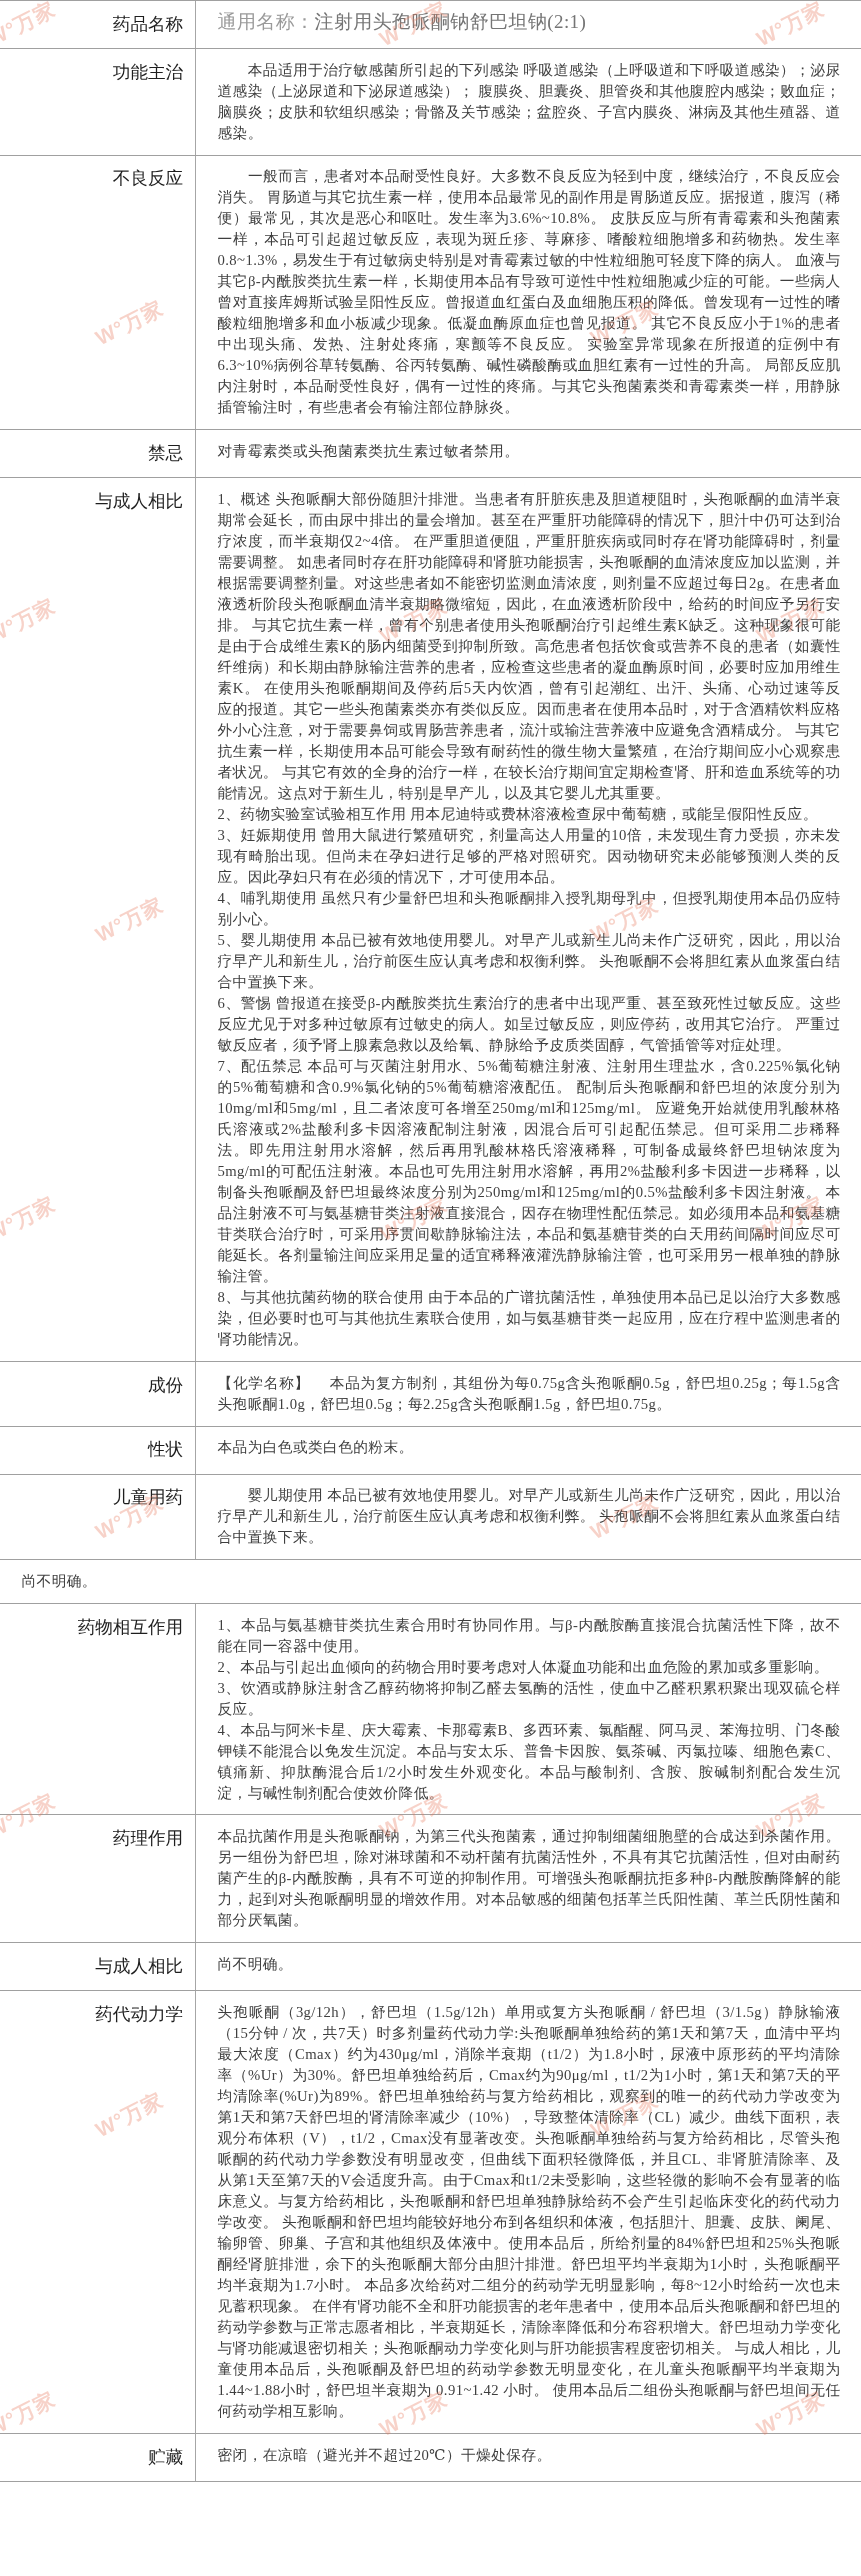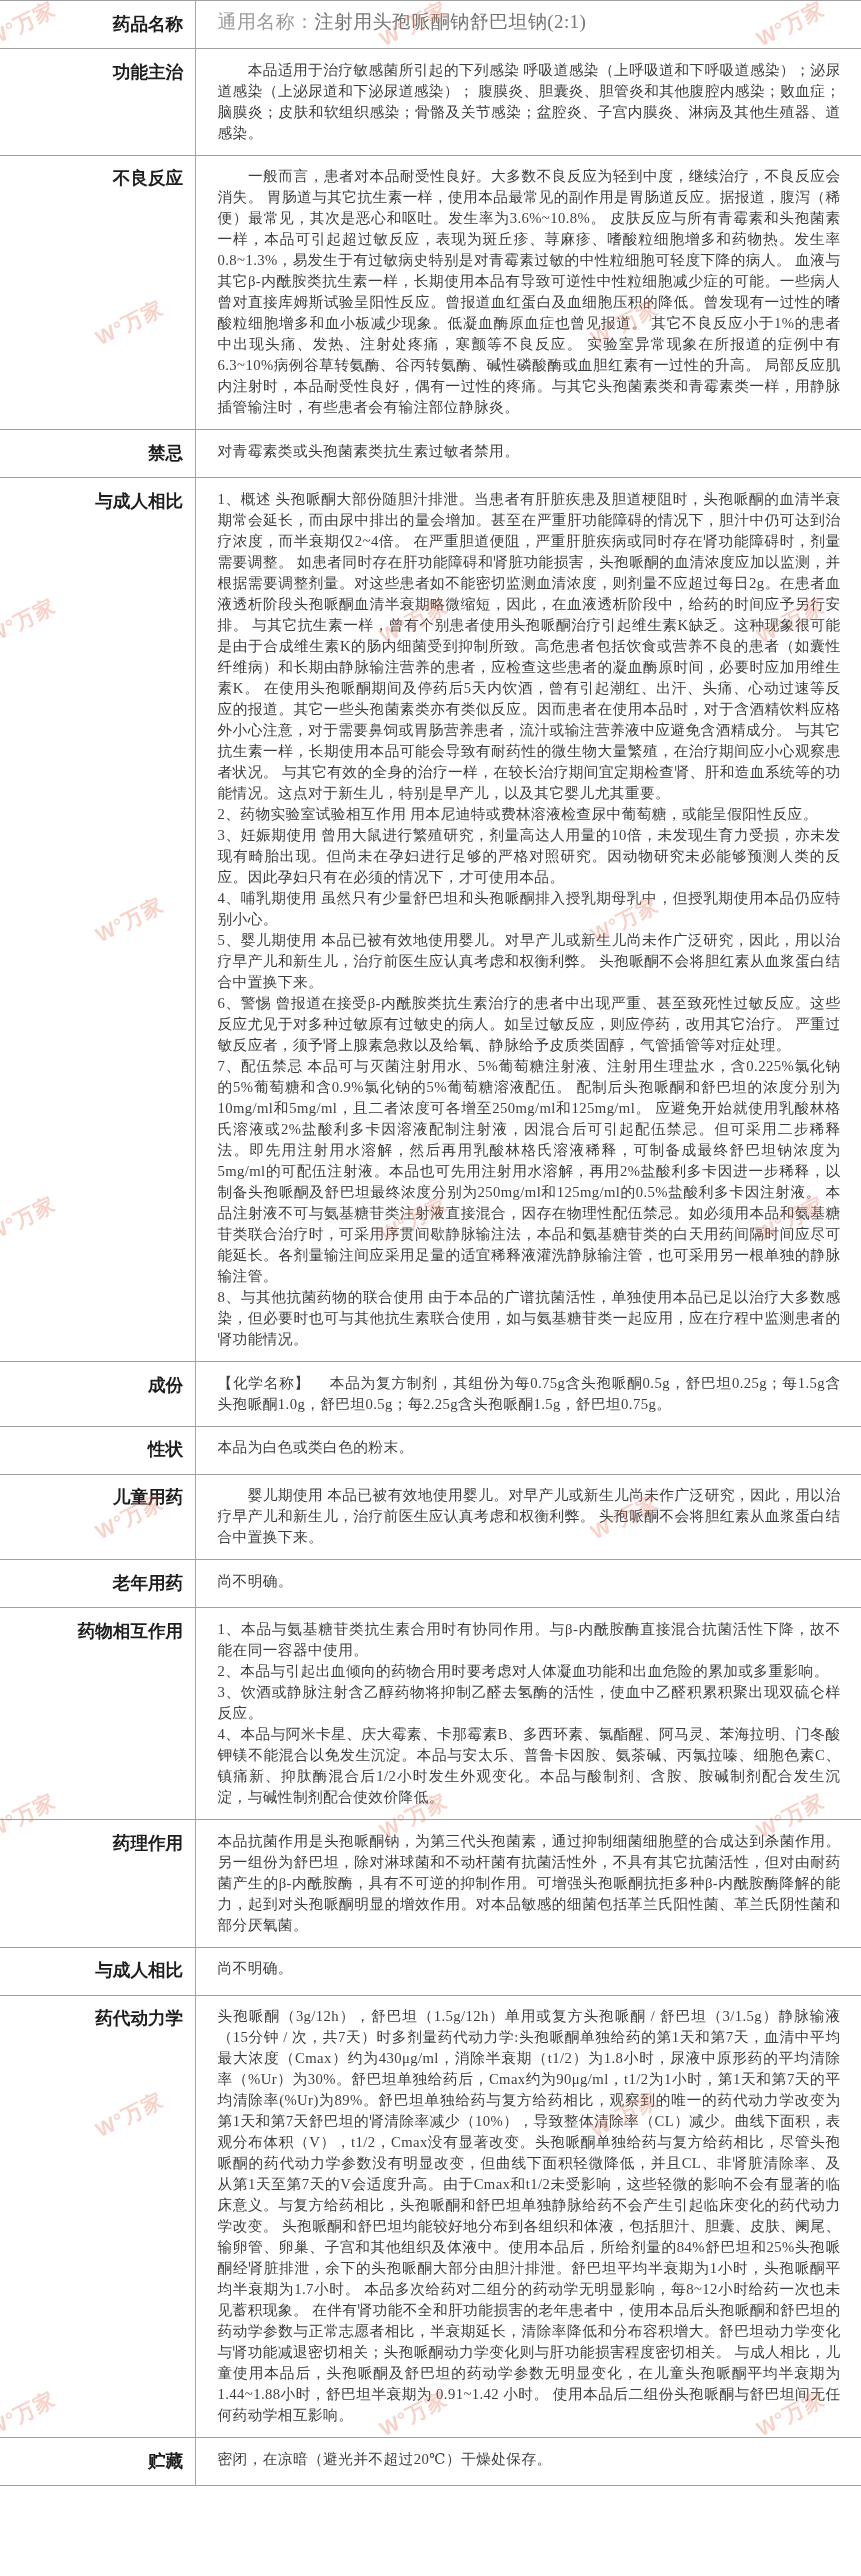--- a/index.html
+++ b/index.html
@@ -7,21 +7,21 @@
     width:862px;height:2576px;position:relative;overflow:hidden;
     font-family:"Liberation Serif","DejaVu Serif",serif;
   }
   #doc{position:relative;width:862px;border-top:1px solid #a0a0a0;}
   .row{display:flex;border-bottom:1px solid #a0a0a0;background:transparent;}
   .label-cell{
     flex:0 0 196px;width:196px;box-sizing:border-box;
     border-right:1px solid #a6a6a6;
     padding:11.8px 11.8px 11.8px 57px;
     text-align:right;
-    font-weight:bold;font-size:17.6px;line-height:23.5px;color:#1e1e1e;
+    font-weight:normal;font-size:17.6px;line-height:23.5px;color:#1e1e1e;
   }
   .content-cell{
     flex:1 1 auto;box-sizing:border-box;
     padding:10.8px 21.5px 10.8px 21.5px;
     font-size:14.7px;line-height:21px;letter-spacing:0.4px;color:#3e3e3e;
     text-align:justify;
   }
   .content-cell p{margin:0;}
   .content-cell p + p{margin-top:0;}
   .generic-line{font-size:19px;line-height:19.6px;}
@@ -92,21 +92,20 @@
         <p>本品为白色或类白色的粉末。</p>
       </div>
     </div>
     <div class="row">
       <div class="label-cell">儿童用药</div>
       <div class="content-cell">
         <p>　　婴儿期使用 本品已被有效地使用婴儿。对早产儿或新生儿尚未作广泛研究，因此，用以治疗早产儿和新生儿，治疗前医生应认真考虑和权衡利弊。 头孢哌酮不会将胆红素从血浆蛋白结合中置换下来。</p>
       </div>
     </div>
     <div class="row">
-      <div class="label-cell">老年用药</div>
       <div class="content-cell">
         <p>尚不明确。</p>
       </div>
     </div>
     <div class="row">
       <div class="label-cell">药物相互作用</div>
       <div class="content-cell">
         <p>1、本品与氨基糖苷类抗生素合用时有协同作用。与β-内酰胺酶直接混合抗菌活性下降，故不能在同一容器中使用。</p>
         <p>2、本品与引起出血倾向的药物合用时要考虑对人体凝血功能和出血危险的累加或多重影响。</p>
         <p>3、饮酒或静脉注射含乙醇药物将抑制乙醛去氢酶的活性，使血中乙醛积累积聚出现双硫仑样反应。</p>

